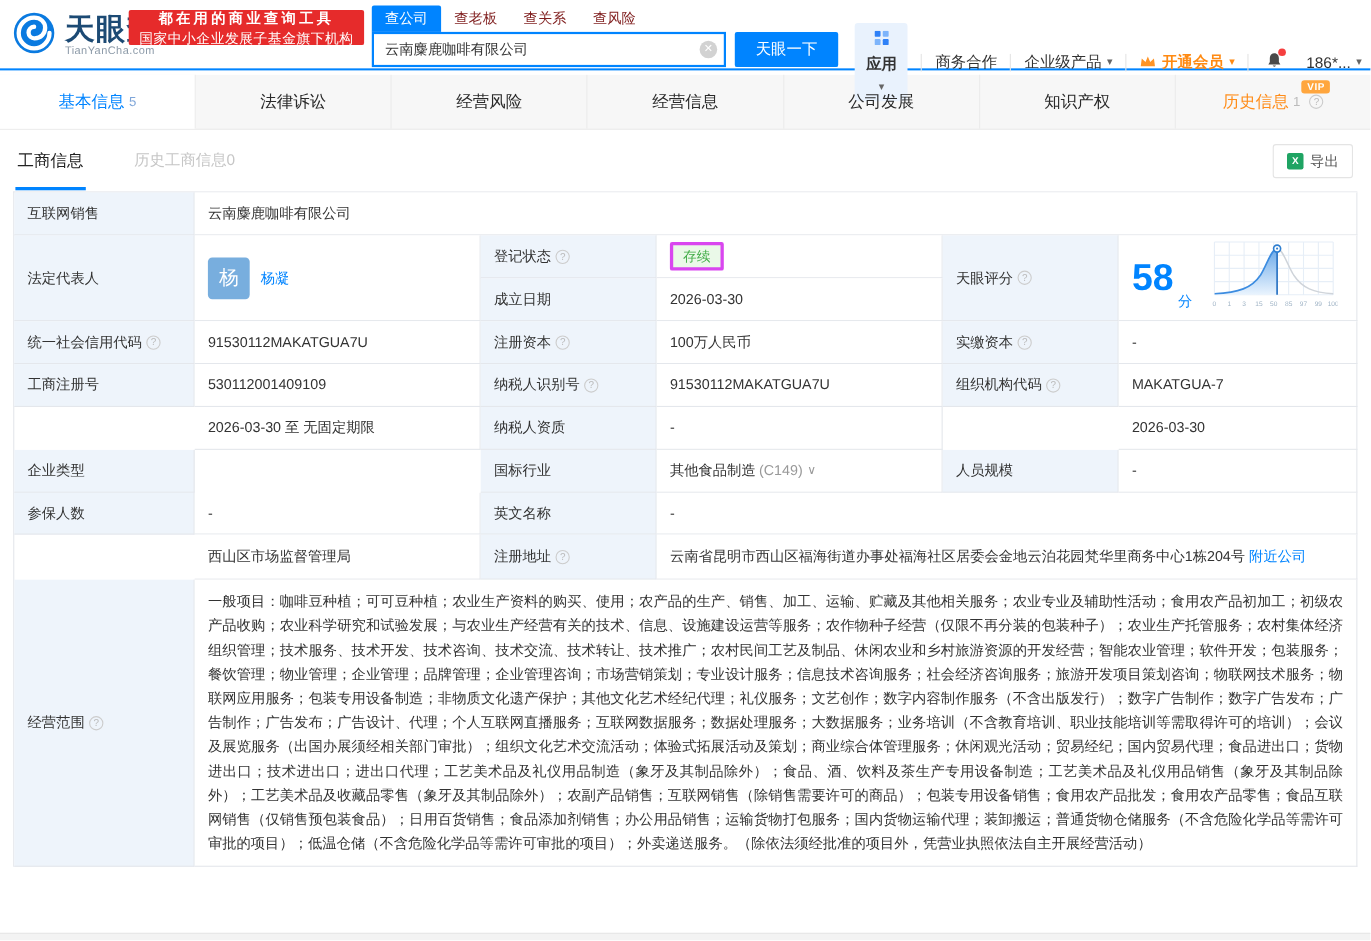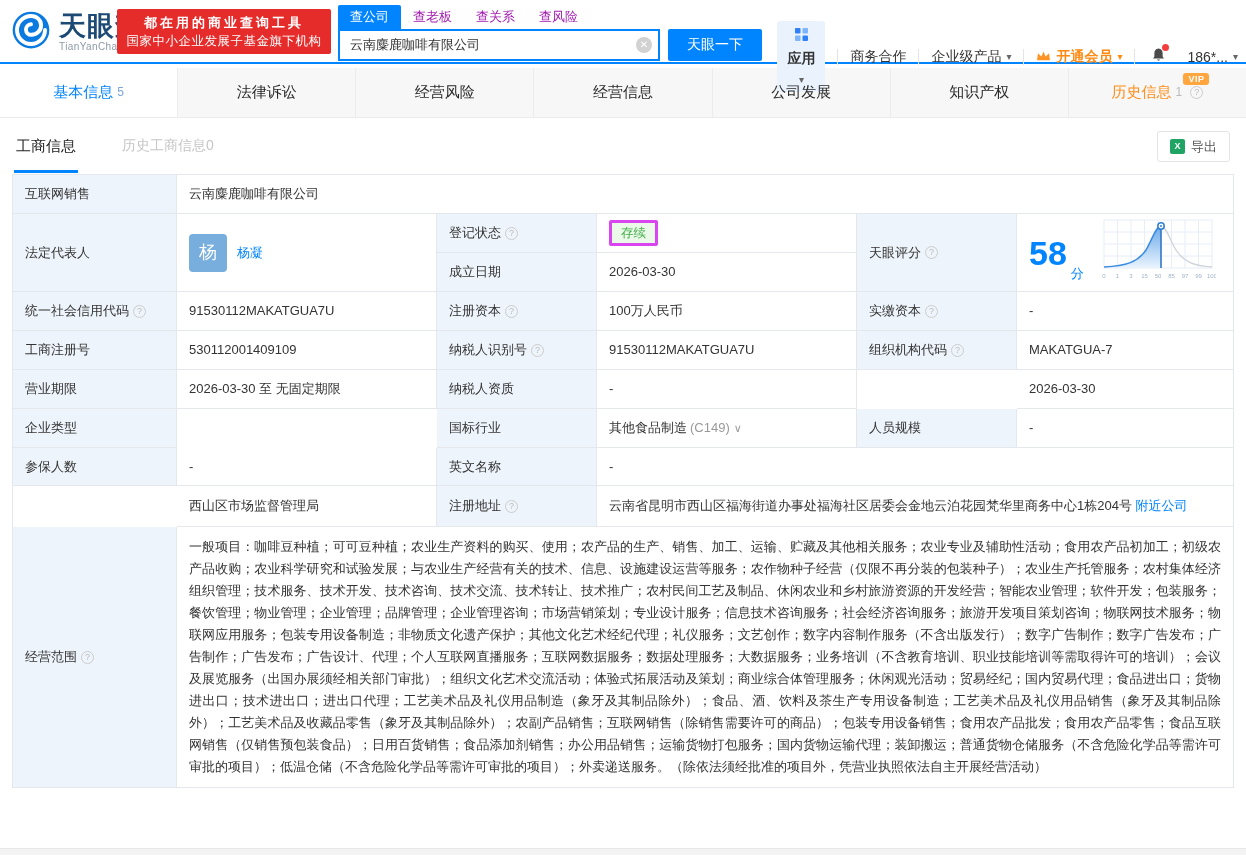--- a/index.html
+++ b/index.html
@@ -6,27 +6,27 @@
   body {
     width: 1246px; height: 855px; overflow: hidden; background: #fff;
     font-family: "Liberation Sans", "DejaVu Sans", sans-serif; color: #333;
     position: relative;
   }
   
   .hdr { height: 62px; position: relative; background: #fff; }
   .logo { position: absolute; left: 10px; top: 9px; display: flex; align-items: center; gap: 7px; cursor: pointer; }
   .logo-brand { font-size: 27px; font-weight: 700; color: #1c4a74; line-height: 26px; letter-spacing: 1px; }
   .logo-domain { font-size: 10px; color: #8c9aa8; letter-spacing: .4px; margin-top: 2px; }
-  .slogan { position: absolute; left: 117px; top: 9px; width: 214px; height: 45px; background: #e62b2b; color: #fff;
+  .slogan { position: absolute; left: 117px; top: 9px; width: 214px; height: 32px; background: #e62b2b; color: #fff;
     display: flex; flex-direction: column; justify-content: center; text-align: center; border-radius: 2px; }
   .slogan .l1 { font-size: 13px; letter-spacing: 3px; line-height: 19px; font-weight: 600; }
   .slogan .l2 { font-size: 12.5px; letter-spacing: .5px; line-height: 18px; }
   .search { position: absolute; left: 338px; top: 5px; }
   .stabs { display: flex; font-size: 13px; text-align: center; }
-  .stab { padding: 3px 12px; cursor: pointer; color: #a21caf; }
+  .stab { padding: 3px 12px; cursor: pointer; color: #7f1d1d; }
   .stab.on { background: #0084ff; color: #fff; border-radius: 2px 2px 0 0; }
   .srow { display: flex; margin-top: 0; height: 32px; }
   .sbox { position: relative; }
   .sinput { width: 322px; height: 32px; border: 2px solid #0084ff; padding: 0 30px 0 10px; font-size: 13px; color: #333; outline: none; border-radius: 0; font-family: inherit; }
   .sclear { position: absolute; right: 8px; top: 8px; width: 16px; height: 16px; border-radius: 50%; background: #d2d2d2;
     color: #fff; font-size: 10px; line-height: 16px; text-align: center; cursor: pointer; }
   .sbtn { width: 94px; height: 32px; margin-left: 8px; background: #0084ff; color: #fff; border: none; font-size: 14px;
     border-radius: 2px; cursor: pointer; font-family: inherit; }
   .hnav { position: absolute; right: 8px; top: 21px; display: flex; align-items: center; font-size: 14px; color: #333; }
   .hnav .vsep { width: 1px; height: 16px; background: #e4e4e4; margin: 0 12px; }
@@ -284,21 +284,20 @@
     <span>纳税人识别号</span>
     <span class="helpc">?</span>
   </div>
   <div class="c vl" style="grid-area:5/4">91530112MAKATGUA7U</div>
   <div class="c lb" style="grid-area:5/5">
     <span>组织机构代码</span>
     <span class="helpc">?</span>
   </div>
   <div class="c vl" style="grid-area:5/6">MAKATGUA-7</div>
 
-  <div class="c lb" style="grid-area:6/1">营业期限</div>
   <div class="c vl" style="grid-area:6/2">2026-03-30 至 无固定期限</div>
   <div class="c lb" style="grid-area:6/3">纳税人资质</div>
   <div class="c vl" style="grid-area:6/4">-</div>
   <div class="c vl" style="grid-area:6/6">2026-03-30</div>
 
   <div class="c lb" style="grid-area:7/1">企业类型</div>
   <div class="c lb" style="grid-area:7/3">国标行业</div>
   <div class="c vl" style="grid-area:7/4">
     <span>其他食品制造</span>
     <span class="gray">(C149)</span>

